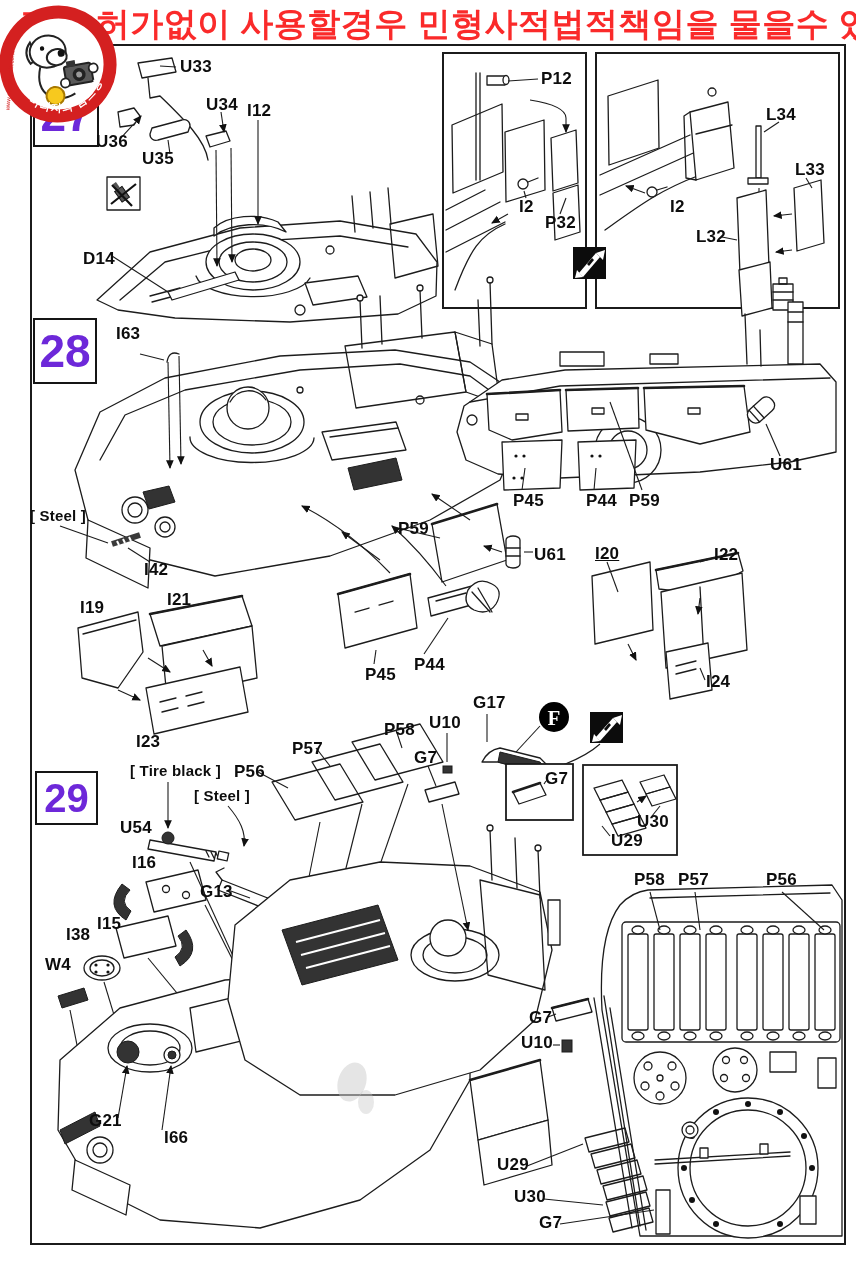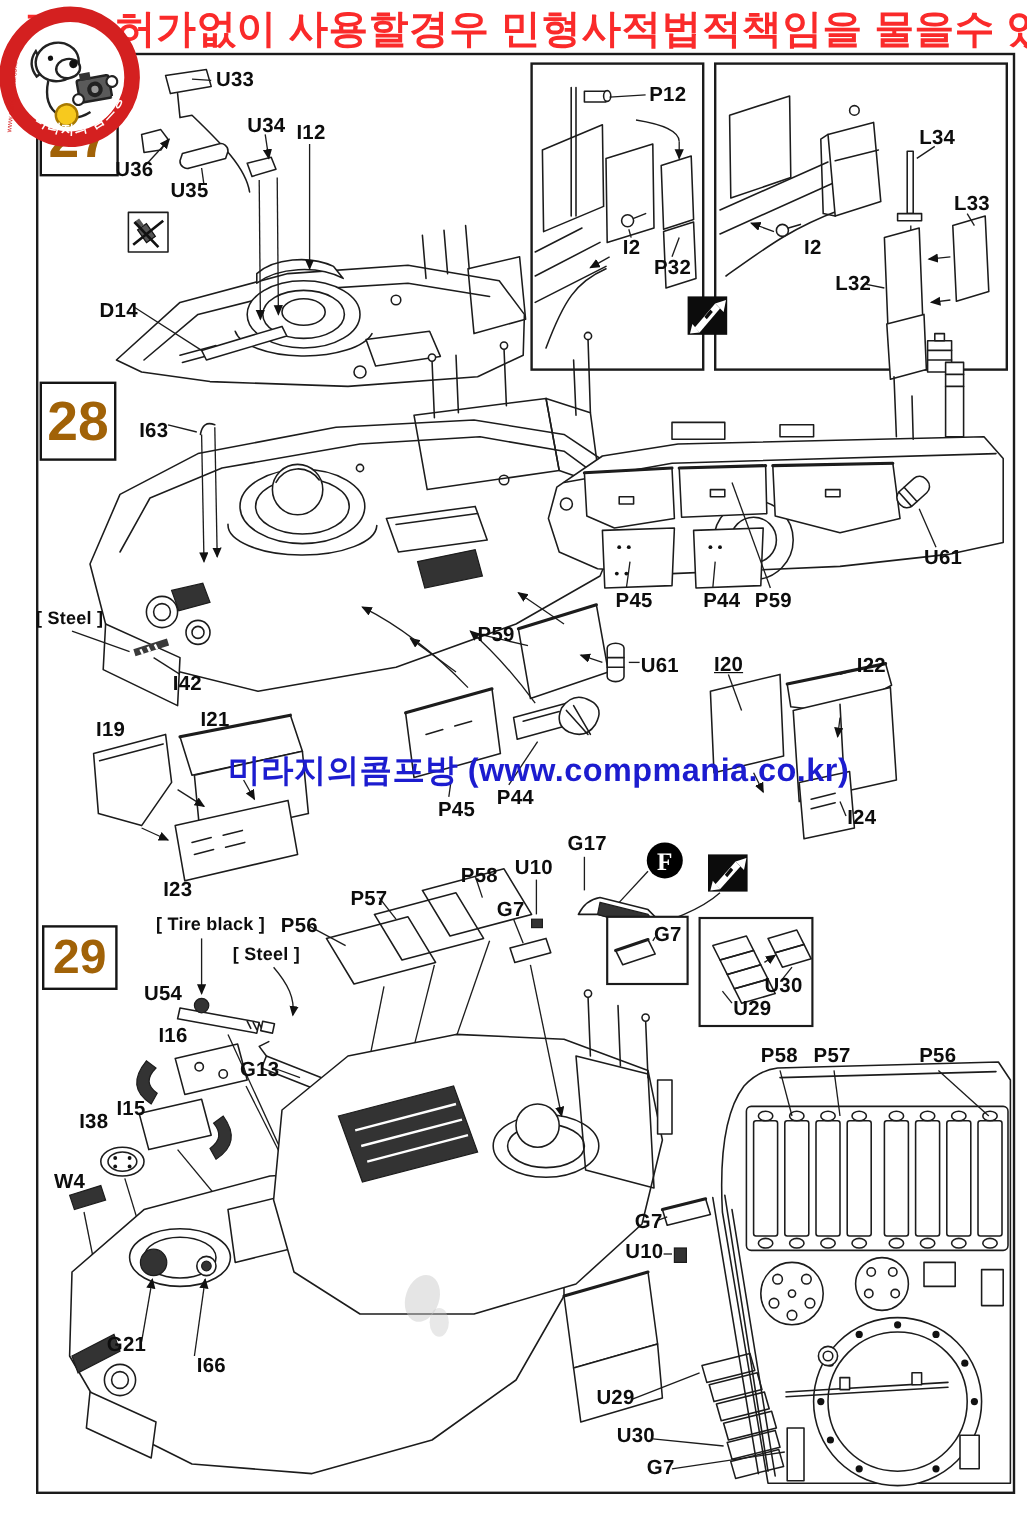--- a/index.html
+++ b/index.html
@@ -7,21 +7,21 @@
         font-family:"Liberation Sans",sans-serif;}
   .warning{position:absolute;left:20px;top:2px;font-size:33px;font-weight:600;
            color:#fa2a2a;white-space:nowrap;letter-spacing:.5px;z-index:6;}
   .outer-border{position:absolute;left:30px;top:44px;width:812px;height:1197px;
                 border:2.5px solid #1b1b1b;z-index:1;background:transparent;pointer-events:none;}
   .panel{position:absolute;border:2px solid #1b1b1b;background:#fff;z-index:1;}
   #panel-mid{left:442px;top:52px;width:141px;height:253px;}
   #panel-right{left:595px;top:52px;width:241px;height:253px;}
   .stepbox{position:absolute;border:2.5px solid #151515;background:#fff;z-index:3;
            display:flex;align-items:center;justify-content:center;
-           font-weight:700;color:#a16207;}
+           font-weight:700;color:#6d28d9;}
   #s27{left:33px;top:83px;width:62px;height:60px;font-size:46px;}
   #s28{left:33px;top:318px;width:60px;height:62px;font-size:46px;}
   #s29{left:35px;top:771px;width:59px;height:50px;font-size:40px;}
   #art{position:absolute;left:0;top:0;z-index:2;}
   #labels{position:absolute;left:0;top:0;width:856px;height:1280px;z-index:4;pointer-events:none;}
   .part-label{position:absolute;font-weight:700;font-size:17px;color:#0d0d0d;
               white-space:nowrap;letter-spacing:.2px;line-height:1;}
   .part-label.small{font-size:15px;}
   .watermark{position:absolute;left:190px;top:624px;font-size:27px;font-weight:700;
              color:#1c1ccf;white-space:nowrap;z-index:5;letter-spacing:.4px;}
@@ -490,36 +490,35 @@
       <circle cx="92" cy="72" r="4.5" fill="#fff" stroke="#222" stroke-width="1.8"></circle>
       <circle cx="50" cy="93" r="9" fill="#f7c91e" stroke="#a87900" stroke-width="2"></circle>
       <path id="rb" d="M17 85.5 A47 47 0 0 0 99 85.5" fill="none"></path>
       <text font-size="11" font-weight="700" fill="#fff" font-family="Liberation Sans, sans-serif" letter-spacing="1">
         <textPath href="#rb" startOffset="10%">미라지의 콤프방</textPath>
       </text>
       <text transform="rotate(-75 10 62)" x="-28" y="64" font-size="6" fill="#d42020" font-family="Liberation Sans, sans-serif">www.compmania.co.kr</text>
     </g>
   </svg>
 
-  <div class="watermark">미라지의콤프방 (www.compmania.co.kr)</div>
   <div id="labels">
       <div class="part-label" style="left: 180px; top: 58px;">U33</div>
       <div class="part-label" style="left: 96px; top: 133px;">U36</div>
       <div class="part-label" style="left: 142px; top: 150px;">U35</div>
       <div class="part-label" style="left: 206px; top: 96px;">U34</div>
       <div class="part-label" style="left: 247px; top: 102px;">I12</div>
       <div class="part-label" style="left: 83px; top: 250px;">D14</div>
       <div class="part-label" style="left: 541px; top: 70px;">P12</div>
       <div class="part-label" style="left: 519px; top: 198px;">I2</div>
       <div class="part-label" style="left: 545px; top: 214px;">P32</div>
       <div class="part-label" style="left: 766px; top: 106px;">L34</div>
       <div class="part-label" style="left: 795px; top: 161px;">L33</div>
       <div class="part-label" style="left: 696px; top: 228px;">L32</div>
       <div class="part-label" style="left: 670px; top: 198px;">I2</div>
-      <div class="part-label" style="left: 116px; top: 350px;">I63</div>
+      <div class="part-label" style="left: 116px; top: 325px;">I63</div>
       <div class="part-label small" style="left: 30px; top: 508px;">[ Steel ]</div>
       <div class="part-label" style="left: 144px; top: 561px;">I42</div>
       <div class="part-label" style="left: 398px; top: 520px;">P59</div>
       <div class="part-label" style="left: 80px; top: 599px;">I19</div>
       <div class="part-label" style="left: 146px; top: 591px; margin-left: 21px;">I21</div>
       <div class="part-label" style="left: 136px; top: 733px;">I23</div>
       <div class="part-label" style="left: 365px; top: 666px;">P45</div>
       <div class="part-label" style="left: 414px; top: 656px;">P44</div>
       <div class="part-label" style="left: 534px; top: 546px;">U61</div>
       <div class="part-label" style="left: 595px; top: 545px; text-decoration: underline;">I20</div>
@@ -530,21 +529,21 @@
       <div class="part-label" style="left: 629px; top: 492px;">P59</div>
       <div class="part-label" style="left: 770px; top: 456px;">U61</div>
       <div class="part-label small" style="left: 130px; top: 763px;">[ Tire black ]</div>
       <div class="part-label" style="left: 234px; top: 763px;">P56</div>
       <div class="part-label small" style="left: 194px; top: 788px;">[ Steel ]</div>
       <div class="part-label" style="left: 120px; top: 819px;">U54</div>
       <div class="part-label" style="left: 132px; top: 854px;">I16</div>
       <div class="part-label" style="left: 200px; top: 883px;">G13</div>
       <div class="part-label" style="left: 97px; top: 915px;">I15</div>
       <div class="part-label" style="left: 66px; top: 926px;">I38</div>
-      <div class="part-label" style="left: 45px; top: 976px;">W4</div>
+      <div class="part-label" style="left: 45px; top: 956px;">W4</div>
       <div class="part-label" style="left: 89px; top: 1112px;">G21</div>
       <div class="part-label" style="left: 150px; top: 1129px; margin-left: 14px;">I66</div>
       <div class="part-label" style="left: 292px; top: 740px;">P57</div>
       <div class="part-label" style="left: 384px; top: 721px;">P58</div>
       <div class="part-label" style="left: 429px; top: 714px;">U10</div>
       <div class="part-label" style="left: 414px; top: 749px;">G7</div>
       <div class="part-label" style="left: 473px; top: 694px;">G17</div>
       <div class="part-label" style="left: 545px; top: 770px;">G7</div>
       <div class="part-label" style="left: 637px; top: 813px;">U30</div>
       <div class="part-label" style="left: 611px; top: 832px;">U29</div>

